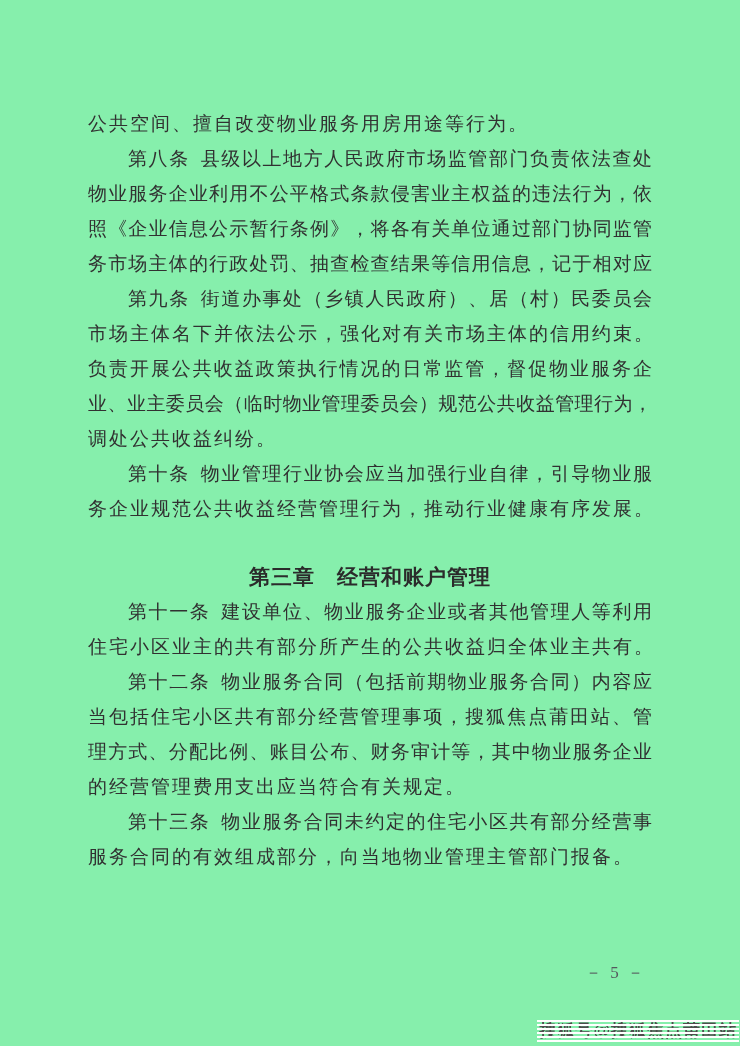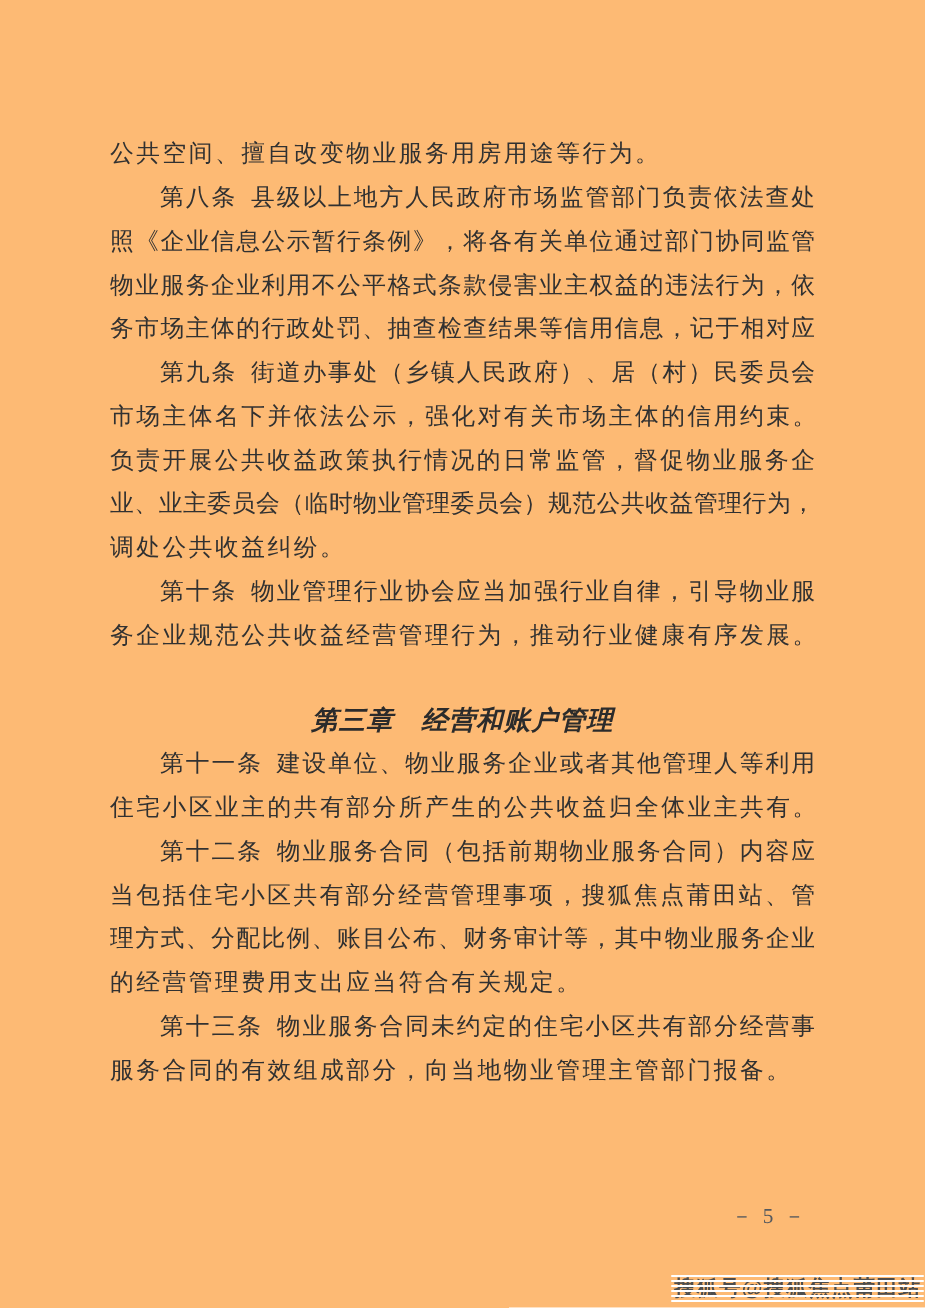--- a/index.html
+++ b/index.html
@@ -4,21 +4,21 @@
 <style>
   html, body {
     margin: 0;
     padding: 0;
     background: #ffffff;
   }
   .page {
     position: relative;
     width: 740px;
     height: 1046px;
-    background: #fdba74;
+    background: #86efac;
     overflow: hidden;
     font-family: "Liberation Serif", "DejaVu Serif", serif;
     color: #313131;
   }
   .content {
     position: absolute;
     top: 106px;
     left: 88px;
     right: 88px;
   }
@@ -47,21 +47,20 @@
   }
   .l-heading {
     text-align: center;
     text-align-last: center;
     -moz-text-align-last: center;
     font-family: "Liberation Sans", "DejaVu Sans", sans-serif;
     font-weight: 700;
     font-size: 21px;
     letter-spacing: 1px;
     color: #2b2b2b;
-    font-style: italic;
   }
   .art-num {
     font-weight: 400;
     margin-right: 11px;
   }
   .page-number {
     position: absolute;
     top: 961px;
     right: 94px;
     font-size: 17px;
@@ -95,22 +94,22 @@
     pointer-events: none;
   }
 </style>
 </head>
 <body>
 
 <div class="page">
   <div class="content" id="doc-lines">
       <div class="line l-end"><span>公共空间、擅自改变物业服务用房用途等行为。</span></div>
       <div class="line l-start"><span class="art-num">第八条</span><span>县级以上地方人民政府市场监管部门负责依法查处</span></div>
+      <div class="line l-full"><span>物业服务企业利用不公平格式条款侵害业主权益的违法行为，依</span></div>
       <div class="line l-full"><span>照《企业信息公示暂行条例》，将各有关单位通过部门协同监管</span></div>
-      <div class="line l-full"><span>物业服务企业利用不公平格式条款侵害业主权益的违法行为，依</span></div>
       <div class="line l-full"><span>务市场主体的行政处罚、抽查检查结果等信用信息，记于相对应</span></div>
       <div class="line l-start"><span class="art-num">第九条</span><span>街道办事处（乡镇人民政府）、居（村）民委员会</span></div>
       <div class="line l-end"><span>市场主体名下并依法公示，强化对有关市场主体的信用约束。</span></div>
       <div class="line l-full"><span>负责开展公共收益政策执行情况的日常监管，督促物业服务企</span></div>
       <div class="line l-full"><span>业、业主委员会（临时物业管理委员会）规范公共收益管理行为，</span></div>
       <div class="line l-end"><span>调处公共收益纠纷。</span></div>
       <div class="line l-start"><span class="art-num">第十条</span><span>物业管理行业协会应当加强行业自律，引导物业服</span></div>
       <div class="line l-end"><span>务企业规范公共收益经营管理行为，推动行业健康有序发展。</span></div>
       <div class="line l-spacer"></div>
       <div class="line l-heading"><span>第三章　经营和账户管理</span></div>

